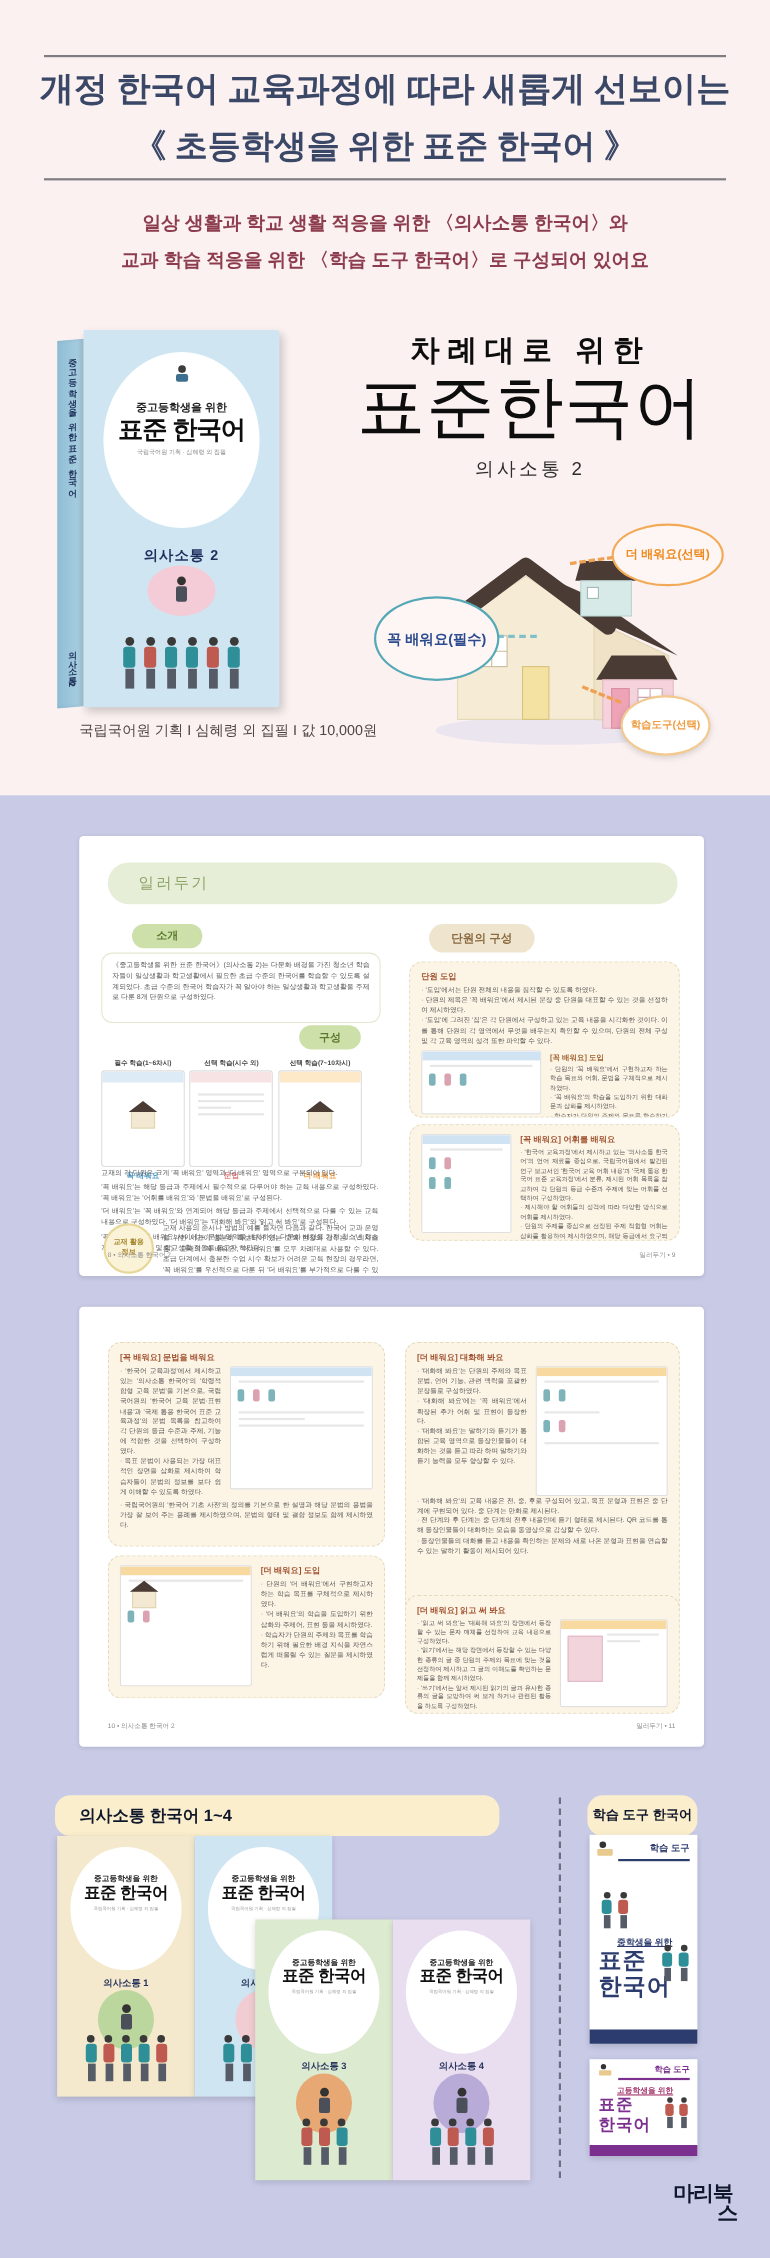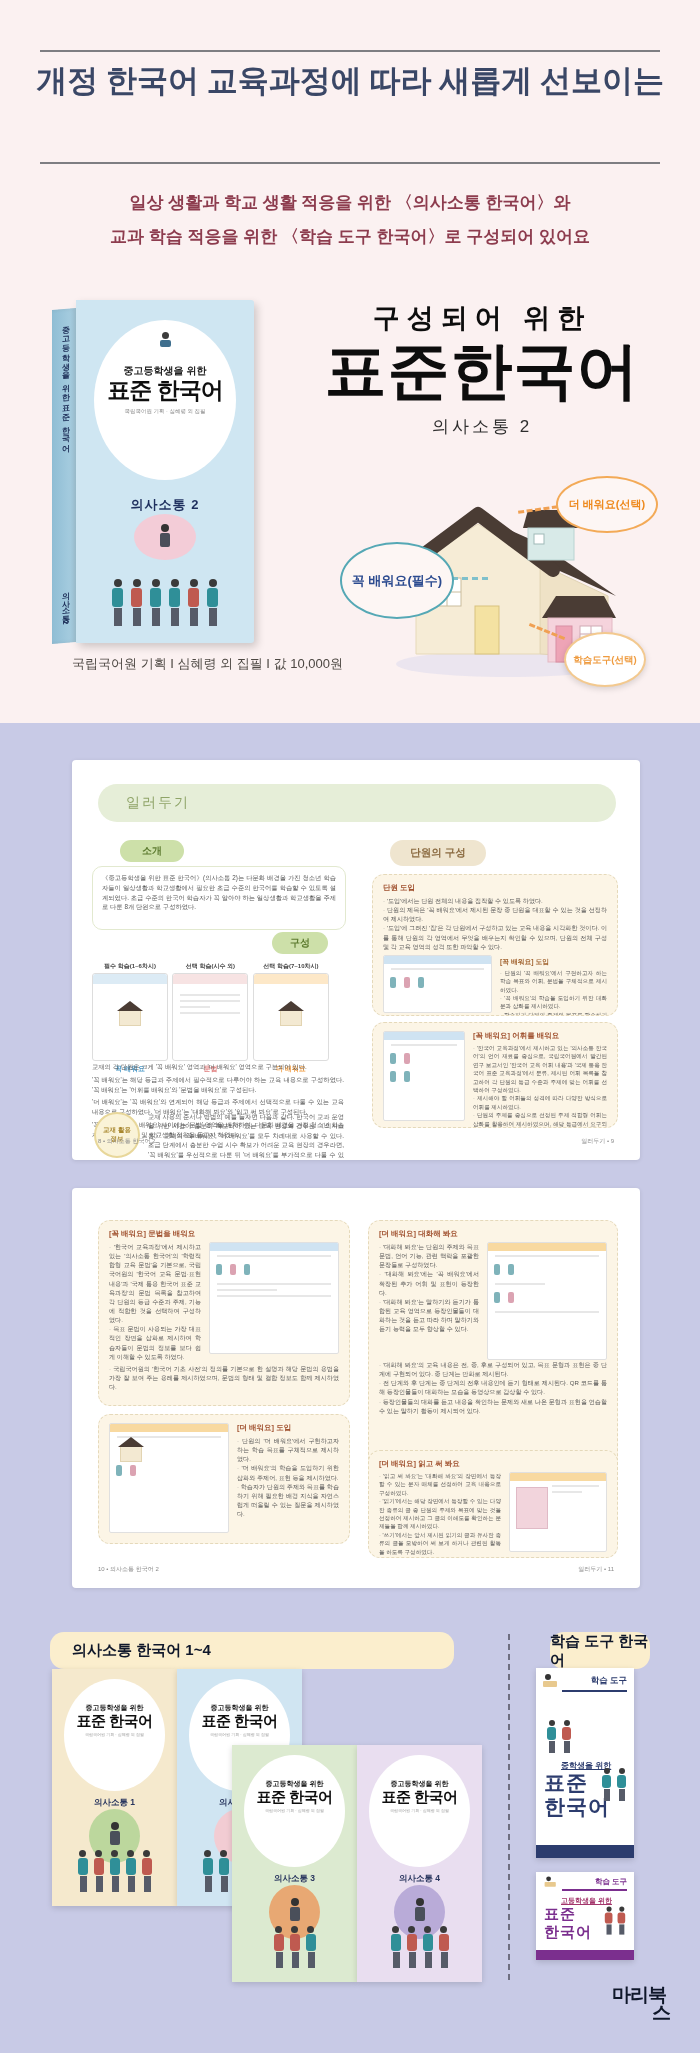--- a/index.html
+++ b/index.html
@@ -38,21 +38,21 @@
   .crowd{position:absolute;display:flex;justify-content:center;}
   .book .crowd{left:14px;bottom:8px;width:150px;height:56px;}
   .fig{position:relative;width:15px;height:52px;margin:0 2px;}
   .fig b{position:absolute;top:0;left:4px;width:8px;height:8px;border-radius:50%;background:#3a3a3a;}
   .fig u{position:absolute;top:9px;left:2px;width:11px;height:19px;background:#2f8f98;border-radius:3px;}
   .fig i{position:absolute;top:29px;left:3.5px;width:8px;height:18px;background:#565b68;}
   .fig.red u{background:#bf5a50;}
   
   .brush{left:272px;top:300px;width:420px;text-align:center;color:#0d0d0d;}
   .brush .l1{font-size:27px;font-weight:800;letter-spacing:7px;}
-  .brush .l2{font-size:62px;font-weight:700;letter-spacing:1px;line-height:1.05;margin-top:2px;}
+  .brush .l2{font-size:62px;font-weight:400;letter-spacing:1px;line-height:1.05;margin-top:2px;}
   .brush .l3{font-size:17px;font-weight:500;color:#2e2e2e;letter-spacing:3px;margin-top:12px;}
   
   .house{left:378px;top:466px;width:266px;height:218px;}
   .bub{position:absolute;border-radius:50%;background:#fdf6f4;display:flex;align-items:center;
     justify-content:center;text-align:center;font-weight:800;line-height:1.2;}
   .bub.more{left:556px;top:476px;width:98px;height:53px;border:2px solid #f3aa57;color:#ee8a1e;font-size:11px;}
   .bub.must{left:340px;top:542px;width:110px;height:73px;border:2px solid #55a8b5;color:#2b4a8f;font-size:13px;}
   .bub.tool{left:564px;top:632px;width:78px;height:51px;border:2px solid #f3c98f;color:#ef9b3f;font-size:9.5px;}
   .dash{position:absolute;border-top:3px dashed #f0a052;}
   .dash.teal{border-top-color:#7fc0cb;}
@@ -134,20 +134,21 @@
   .logo .g1{font-size:19px;letter-spacing:-1px;}
   .logo .g2{font-size:19px;margin-left:40px;}
 </style>
 </head>
 <body>
 
 <div class="canvas">
 
   <div class="abs rule" style="top:50px"></div>
   <div class="abs headline serif ctr" style="top:60px;font-size:31px">개정 한국어 교육과정에 따라 새롭게 선보이는</div>
+  <div class="abs headline serif ctr" style="top:113px;font-size:30px">《 초등학생을 위한 표준 한국어 》</div>
   <div class="abs rule" style="top:162px"></div>
   <div class="abs subline ctr" style="top:191px">일상 생활과 학교 생활 적응을 위한 〈의사소통 한국어〉와</div>
   <div class="abs subline ctr" style="top:225px">교과 학습 적응을 위한 〈학습 도구 한국어〉로 구성되어 있어요</div>
 
   <div class="abs book">
     <div class="abs spine">
       <div class="spine-txt">중고등학생을 위한 표준 한국어</div>
       <div class="spine-badge">의사소통 2</div>
     </div>
     <div class="abs front">
@@ -196,21 +197,21 @@
         <div class="fig">
             <b></b>
             <u></u>
             <i></i>
           </div>
       </div>
     </div>
   </div>
 
   <div class="abs brush">
-    <div class="l1">구성되어 위한</div>
+    <div class="l1">차례대로 위한</div>
     <div class="l2">표준한국어</div>
     <div class="l3">의사소통 2</div>
   </div>
 
   <div class="abs house">
     <svg width="266" height="218" viewBox="0 0 266 218">
       <ellipse cx="130" cy="198" rx="112" ry="13" fill="#e4e0ee" opacity="0.7"></ellipse>
       <polygon points="100,50 175,102 238,130 163,78" fill="#4a3c34"></polygon>
       <polygon points="162,98 230,130 230,192 162,188" fill="#efe2c6" stroke="#e0d3b4"></polygon>
       <polygon points="38,98 100,58 162,98 162,188 38,188" fill="#f6ecd6" stroke="#e6d9b9"></polygon>
@@ -398,21 +399,21 @@
           <div class="mini-line" style="margin-left:42px;width:30px"></div>
         </div>
       </div>
     </div>
 
     <div class="pfoot" style="left:26px">10 • 의사소통 한국어 2</div>
     <div class="pfoot" style="right:26px">일러두기 • 11</div>
   </div>
 
   <div class="pill" style="left:50px;top:1632px;width:382px;height:37px;font-size:15px;padding-left:22px">의사소통 한국어 1~4</div>
-  <div class="pill" style="left:550px;top:1632px;width:100px;height:37px;font-size:15px;justify-content:center">학습 도구 한국어</div>
+  <div class="pill" style="left:534px;top:1632px;width:100px;height:37px;font-size:12px;justify-content:center">학습 도구 한국어</div>
   <div class="divider"></div>
 
   <div class="cover" style="left:52px;top:1669px;background:#f5e9cd">
     <div class="cblob">
       <div class="aud">중고등학생을 위한</div>
       <div class="ttl">표준 한국어</div>
       <div class="crd">국립국어원 기획 · 심혜령 외 집필</div>
     </div>
     <div class="cbadge">의사소통 1</div>
     <div class="cellipse" style="background:#bcd79d">

